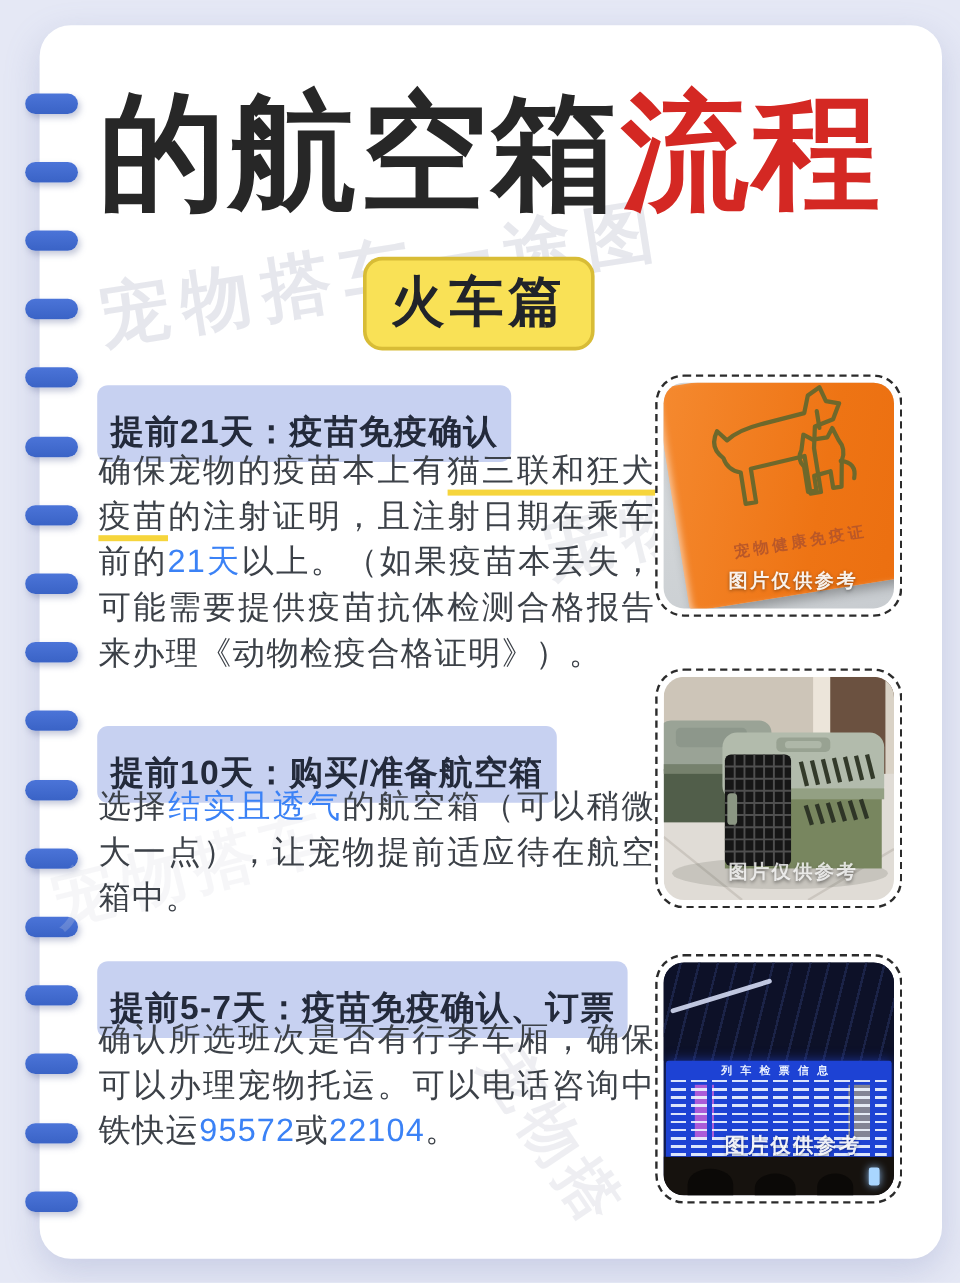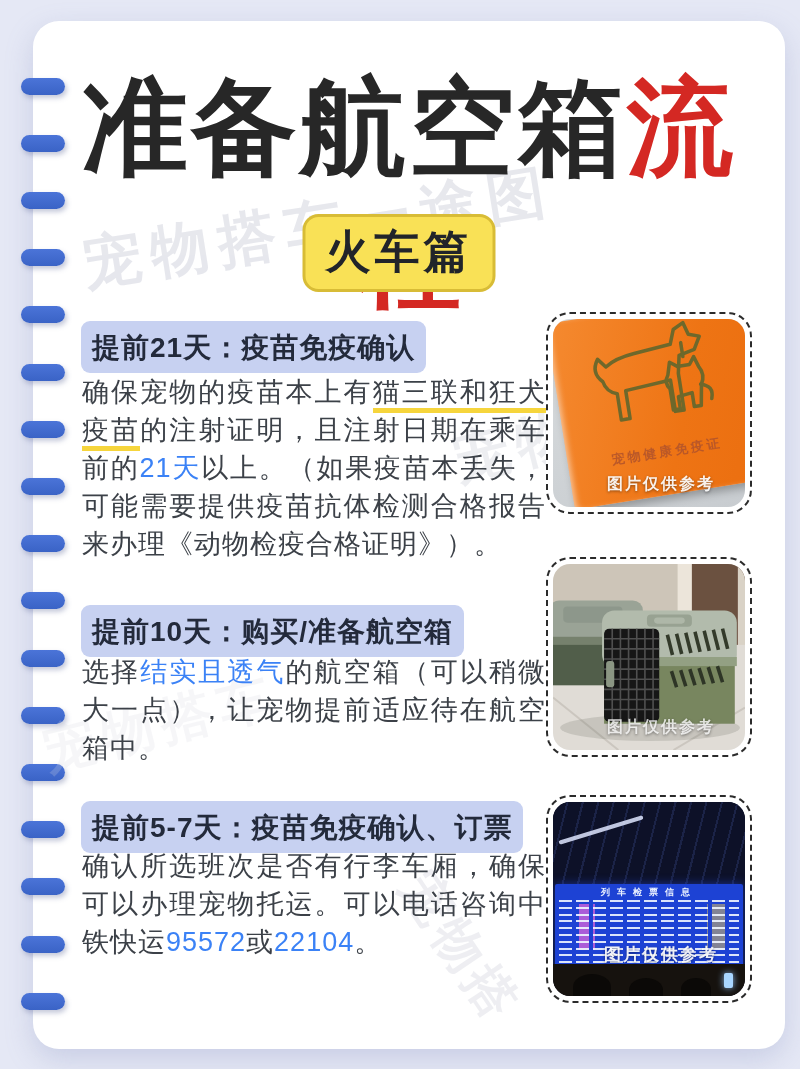--- a/index.html
+++ b/index.html
@@ -29,21 +29,21 @@
            font-size:106px; font-weight:900; letter-spacing:3px; line-height:1.25; }
   .t-black { color:#272727; }
   .t-red   { color:#d42823; }
 
   .badge { position:absolute; z-index:2; top:193px; left:calc(50% - 10px); transform:translateX(-50%);
            background:#f9e156; border:3px solid #d8bc36; border-radius:16px;
            padding:5px 20px 7px; font-size:45px; font-weight:900; color:#21242a; letter-spacing:4px; }
 
   
   .sec-header { position:absolute; z-index:2; left:48px; display:inline-block;
-                background:#c7d1f1; border-radius:9px; padding:8px 11px 6px;
+                background:#c7d1f1; border-radius:9px; padding:20px 11px 6px;
                 font-size:28px; font-weight:800; color:#232a3b; letter-spacing:1px; white-space:nowrap; }
   .sec-body { position:absolute; z-index:2; left:49px; width:464px;
               font-size:27px; line-height:38px; letter-spacing:1px; color:#3c4148;
               text-align:justify; word-break:break-all; }
   .sec-body .r { color:#3b82f6; }
   .sec-body .u { border-bottom:5px solid #f6d53c; padding-bottom:1px; }
 
   
   .photo { position:absolute; z-index:2; left:513px; width:206px;
            border:2px dashed #2b2b2b; border-radius:24px; padding:5px; background:#fff; }
@@ -90,21 +90,21 @@
 
 <div class="page">
 
   <div class="card">
 
     <div class="wm wm-main">宠物搭车一途图</div>
     <div class="wm wm-side">宠物搭车</div>
     <div class="wm wm-mid">宠物搭车</div>
     <div class="wm wm-bottom">宠物搭</div>
 
-    <h1 class="title"><span class="t-black">准备航空箱</span><span class="t-red">流程</span></h1>
+    <h1 class="title"><span class="t-black">的航空箱</span><span class="t-red">流程</span></h1>
 
     <div class="badge">火车篇</div>
 
     <div class="sec-header" style="top:300px">提前21天：疫苗免疫确认</div>
     <p class="sec-body" style="top:352px"><span>确保宠物的疫苗本上有</span><span class="u">猫三联和狂犬疫苗</span><span>的注射证明，且注射日期在乘车前的</span><span class="r">21天</span><span>以上。（如果疫苗本丢失，可能需要提供疫苗抗体检测合格报告来办理《动物检疫合格证明》）。</span></p>
 
     <div class="sec-header" style="top:584px">提前10天：购买/准备航空箱</div>
     <p class="sec-body" style="top:632px"><span>选择</span><span class="r">结实且透气</span><span>的航空箱（可以稍微大一点），让宠物提前适应待在航空箱中。</span></p>
 
     <div class="sec-header" style="top:780px">提前5-7天：疫苗免疫确认、订票</div>

